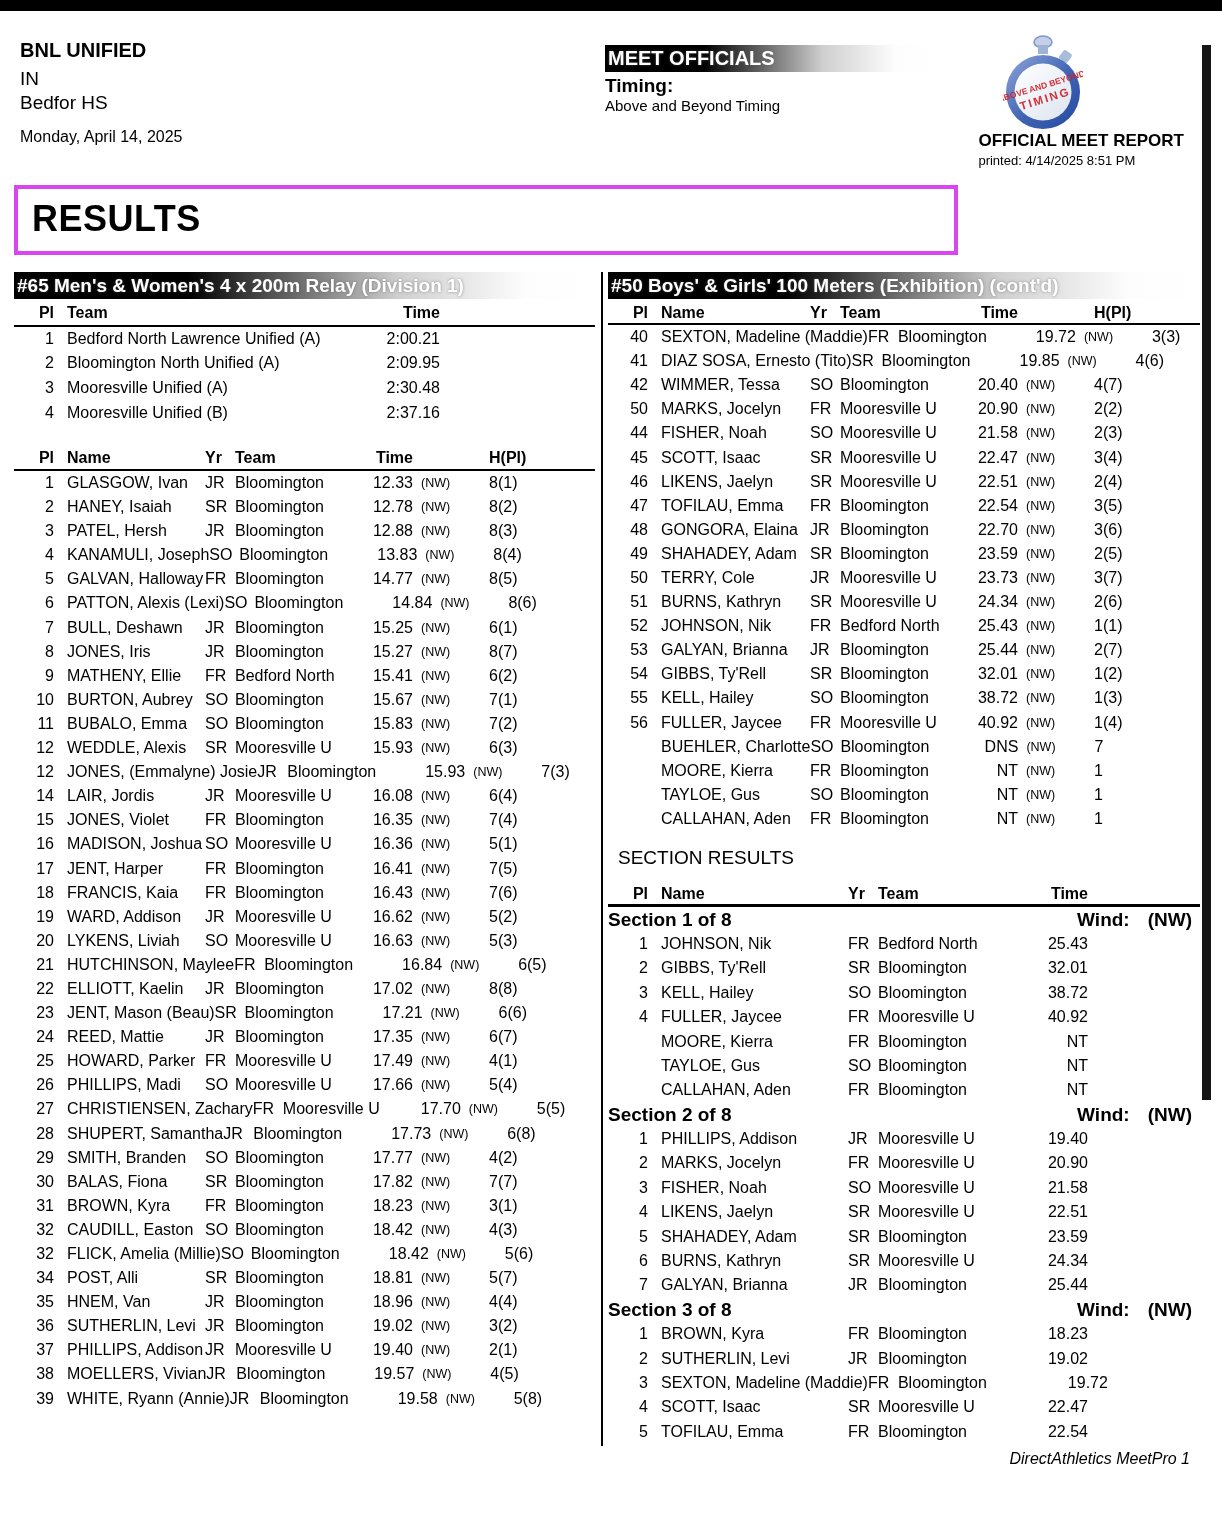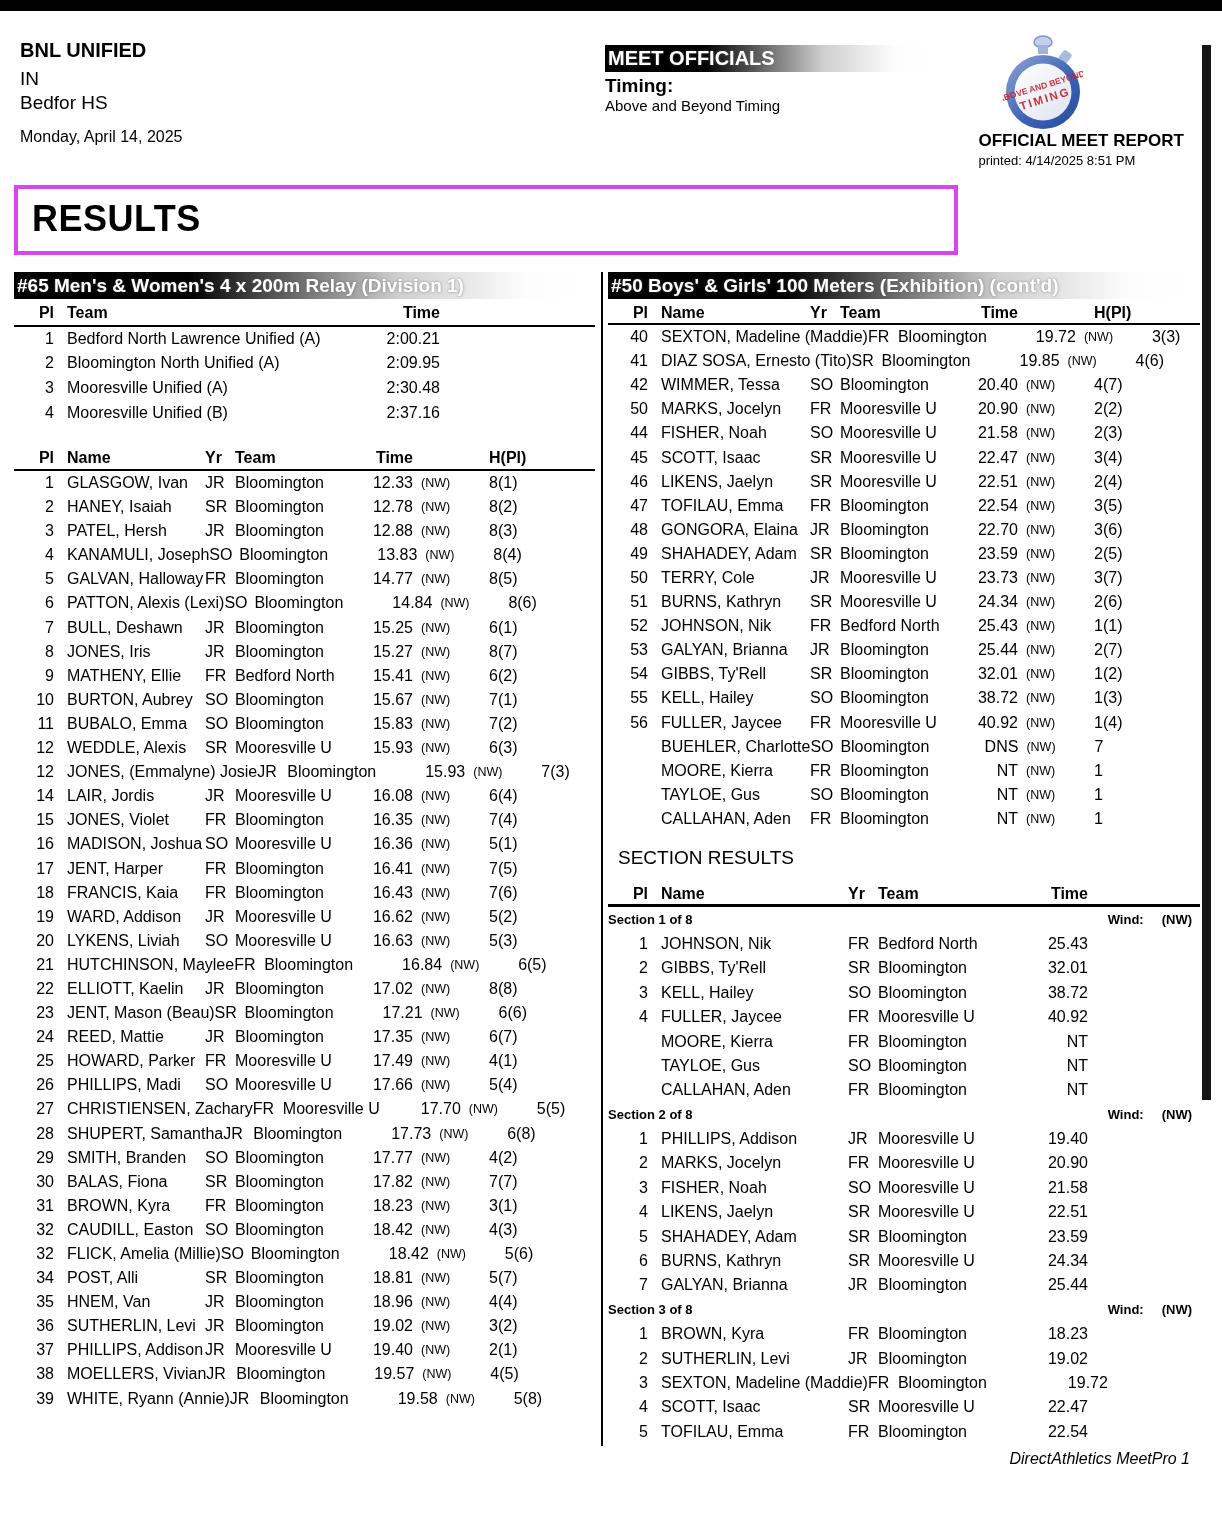--- a/index.html
+++ b/index.html
@@ -64,21 +64,21 @@
   .sec-title{font-size:19px;font-weight:normal;height:26px;margin-bottom:10px;padding-left:10px;}
   .secs .thead{border-bottom:3px solid #000;}
   .secs .tr{height:24.4px;padding-right:112px;}
   .secs .thead{padding-right:112px;}
   .secs .td-pl{width:30px;text-align:right;}
   .secs .td-name{flex:1 1 auto;padding-left:13px;}
   .secs .td-yr{width:30px;}
   .secs .td-team{width:135px;}
   .secs .td-time{width:75px;text-align:right;}
   .section-head{display:flex;justify-content:space-between;align-items:center;height:24.4px;
-                font-weight:bold;font-size:13px;padding-right:8px;text-align:center;}
+                font-weight:bold;font-size:19px;padding-right:8px;text-align:center;}
   .sec-wind .wind-label{margin-right:18px;}
 
   .footer{position:absolute;right:32px;top:1450px;font-size:16px;font-style:italic;}
 </style>
 </head>
 <body>
 
 <div class="page">
   <div class="topbar"></div>
   <div class="right-edge"></div>

